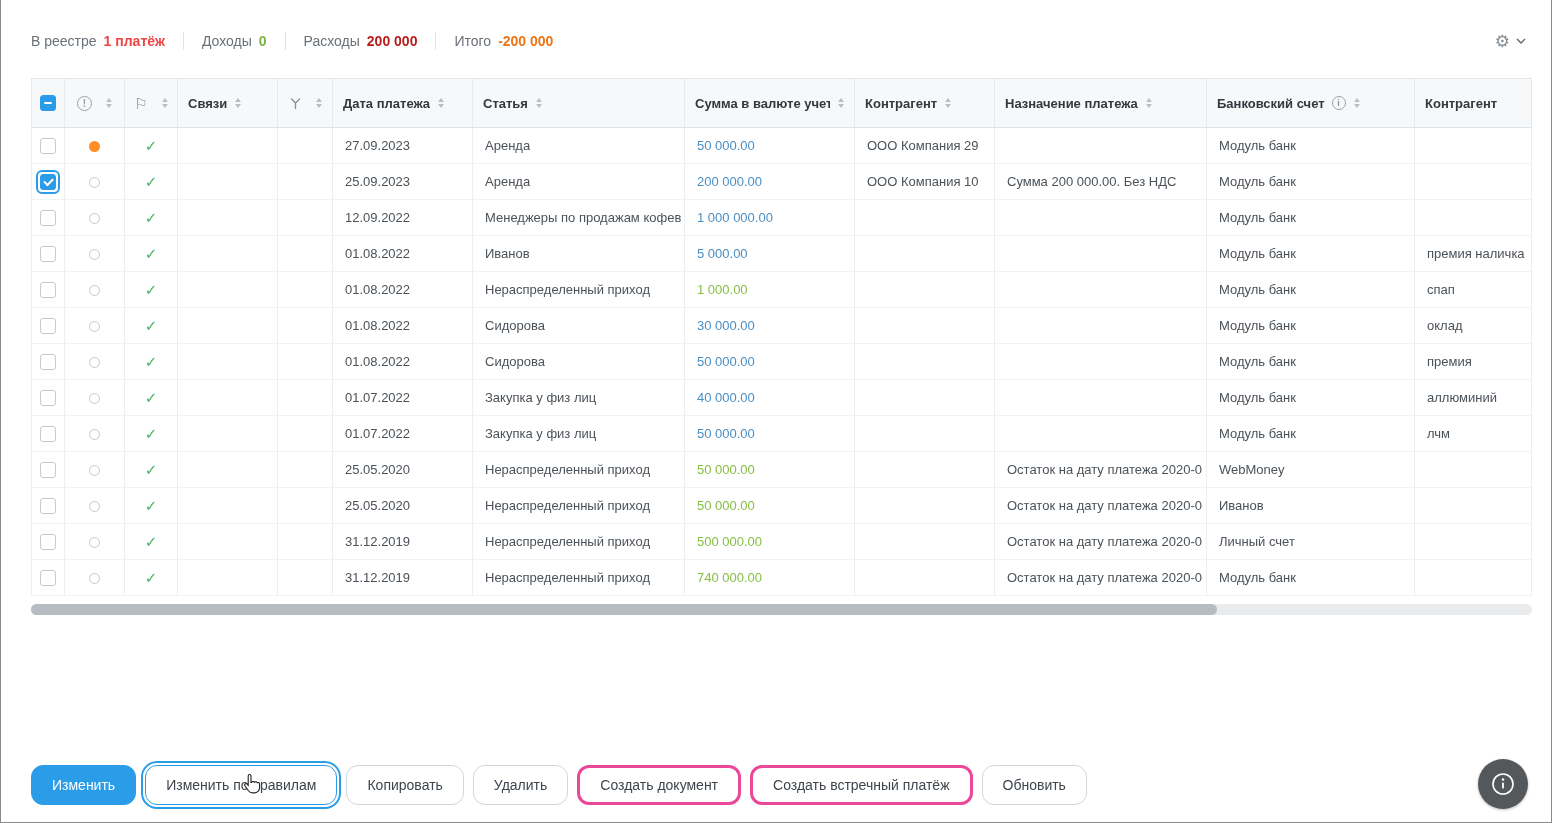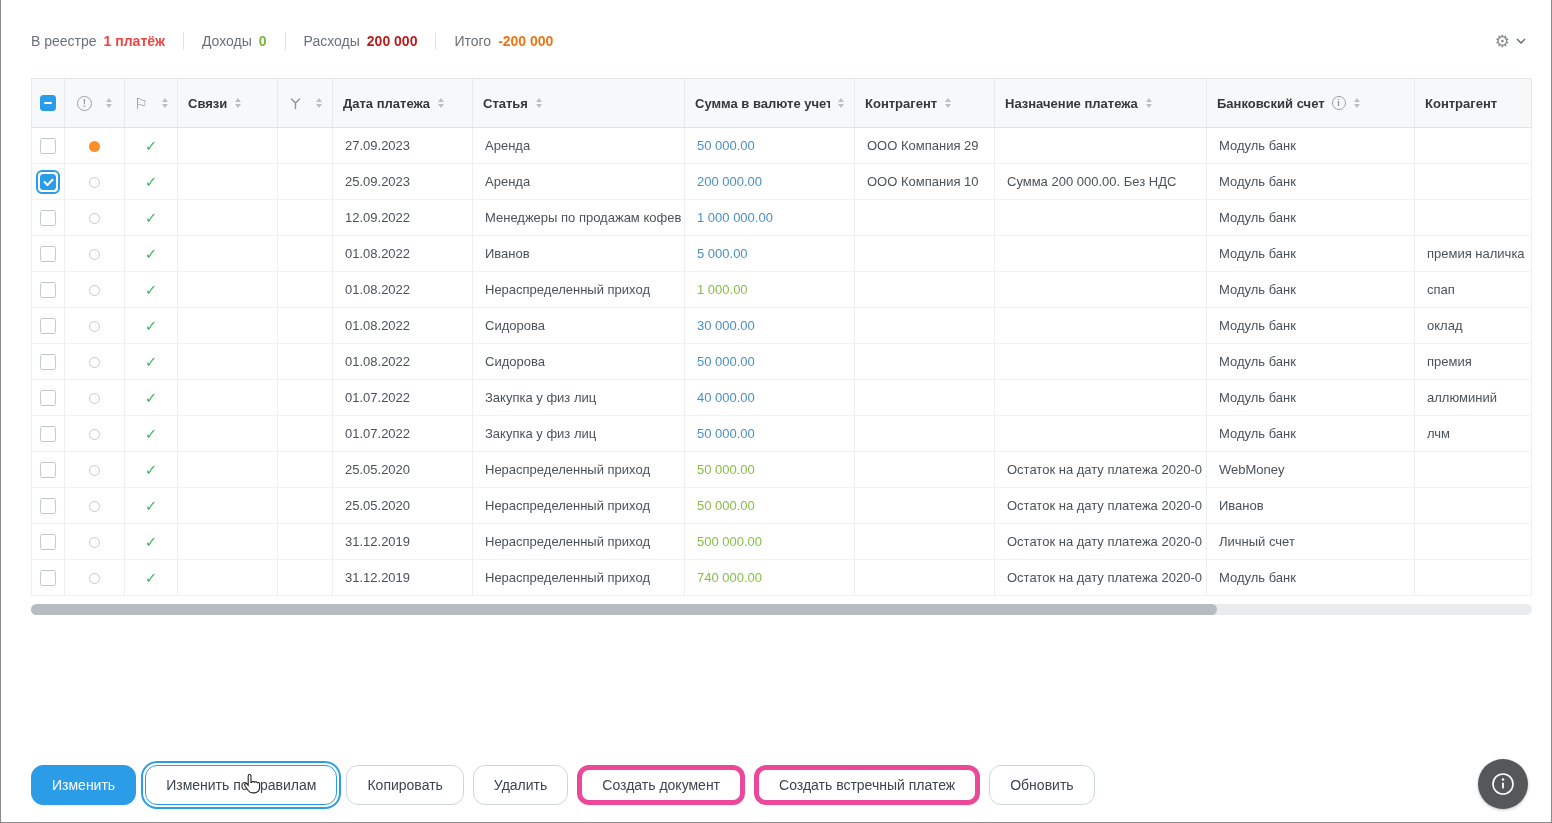--- a/index.html
+++ b/index.html
@@ -81,21 +81,21 @@
 
   
   .toolbar{margin-top:auto;margin-bottom:17px;display:flex;gap:9px;align-items:center;position:relative;flex:0 0 auto}
   .tb-btn{
     height:40px;padding:0 20px;border-radius:12px;font-size:14px;
     font-family:"Liberation Sans","DejaVu Sans",sans-serif;
     background:#fff;border:1px solid #cfd6db;color:#3e454c;cursor:pointer;white-space:nowrap;
   }
   .tb-btn.primary{background:#2b9ce8;border-color:#2b9ce8;color:#fff}
   .tb-btn.focused{border:1px solid #2b9ce8;outline:2px solid #2b9ce8;outline-offset:2px}
-  .tb-btn.blue-outline{border:5px solid #ec4899}
+  .tb-btn.blue-outline{border:3px solid #ec4899}
   .cursor-ptr{position:absolute;left:212px;top:8px;pointer-events:none}
 
   .info-fab{
     position:absolute;right:23px;bottom:13px;width:50px;height:50px;border-radius:50%;
     background:#54585b;border:none;display:flex;align-items:center;justify-content:center;cursor:pointer;
     box-shadow:0 1px 3px rgba(0,0,0,.25);
   }
 </style>
 </head>
 <body>
@@ -450,21 +450,21 @@
     <div class="thumb"></div>
   </div>
 
   <footer class="toolbar" id="toolbar">
 
   <button class="tb-btn primary">Изменить</button>
       <button class="tb-btn focused">Изменить по правилам</button>
       <button class="tb-btn default">Копировать</button>
       <button class="tb-btn default">Удалить</button>
       <button class="tb-btn blue-outline">Создать документ</button>
-      <button class="tb-btn blue-outline">Создать встречный платеж</button>
+      <button class="tb-btn blue-outline">Создать встречный платёж</button>
       <button class="tb-btn default">Обновить</button>
       <svg class="cursor-ptr" width="18" height="22" viewBox="0 0 18 22">
       <path d="M6.5 1.5 c.9 0 1.5 .7 1.5 1.5 v6.5 h.7 c.2-.6 .8-1 1.5-1 .6 0 1.1 .3 1.4 .8 .3-.3 .7-.5 1.2-.5 .7 0 1.2 .4 1.5 .9 .2-.1 .5-.2 .8-.2 .9 0 1.5 .7 1.5 1.6 v3.4 c0 3-2.4 5.4-5.4 5.4 h-1.5 c-1.7 0-3.3-.8-4.3-2.2 l-3.5-4.9 c-.5-.7-.3-1.6 .4-2 .6-.4 1.4-.3 1.9 .3 l1 1.2 V3 c0-.8 .6-1.5 1.3-1.5 z" fill="#fff" stroke="#222" stroke-width="1.1"></path>
     </svg>
     </footer>
 </div>
 
 <button class="info-fab">
   <svg width="24" height="24" viewBox="0 0 24 24">
     <circle cx="12" cy="12" r="10" fill="none" stroke="#fff" stroke-width="1.6"></circle>

